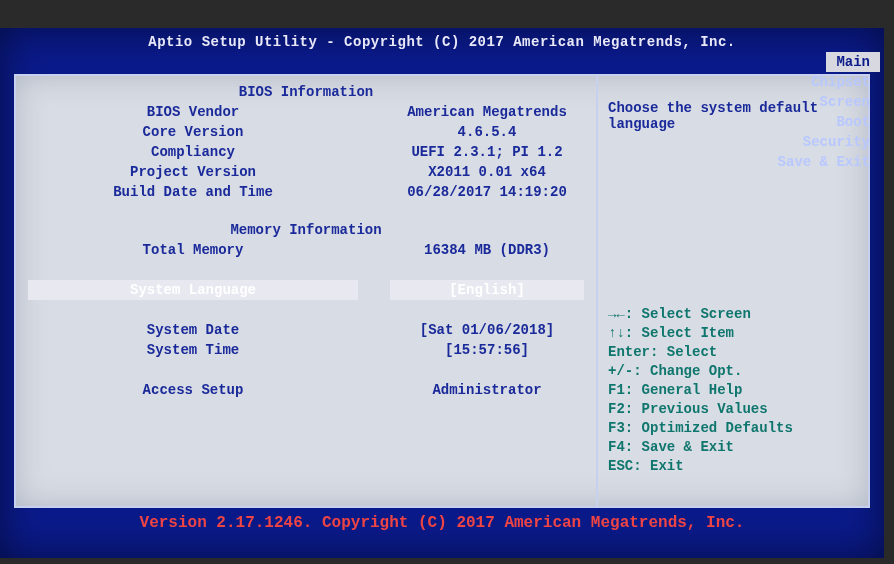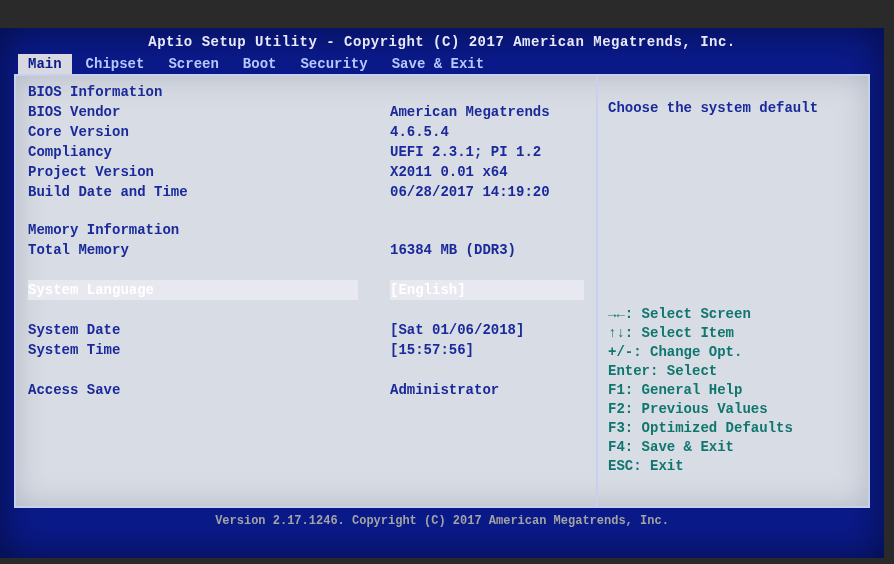--- a/index.html
+++ b/index.html
@@ -27,20 +27,21 @@
     text-align: center;
     padding: 6px 0 2px 0;
     letter-spacing: 0.5px;
   }
   .tabs {
     display: flex;
     align-items: flex-end;
     padding-left: 18px;
     height: 22px;
     color: #b8c8ff;
+    flex-direction: column;
   }
   .tab {
     padding: 2px 10px;
     margin-right: 4px;
     cursor: pointer;
   }
   .tab.active {
     background: #d8d8e0;
     color: #0a1a8a;
   }
@@ -51,20 +52,21 @@
     height: 430px;
     background: #d8dce4;
     box-shadow: inset 0 0 30px rgba(120,130,150,0.4);
   }
   .panel-left {
     flex: 1 1 auto;
     border-right: 2px solid #c8d0f0;
     padding: 8px 12px;
     color: #1a2a9a;
     position: relative;
+    text-align: center;
   }
   .panel-right {
     width: 250px;
     padding: 24px 10px;
     color: #1a2a9a;
     display: flex;
     flex-direction: column;
     gap: 30px;
   }
   .section-title { color: #1a2a9a; margin-bottom: 2px; }
@@ -81,24 +83,24 @@
   }
   .selected-row .label { color: #ffffff; }
   .help-text { flex: 0 0 auto; }
   .keyhelp {
     margin-top: auto;
     color: #0f766e;
     line-height: 19px;
     padding-bottom: 6px;
   }
   .footer {
-    color: #a3a3a3;
+    color: #ef4444;
     text-align: center;
     padding: 6px 0;
-    font-size: 12px;
+    font-size: 16px;
   }
   .blank { height: 20px; }
 </style>
 </head>
 <body>
 
 <div class="bezel">
 
   <div class="header-title">Aptio Setup Utility - Copyright (C) 2017 American Megatrends, Inc.</div>
 
@@ -159,35 +161,36 @@
         <div class="value">[Sat 01/06/2018]</div>
       </div>
       <div class="row">
         <div class="label">System Time</div>
         <div class="value">[15:57:56]</div>
       </div>
 
       <div class="blank"></div>
 
       <div class="row">
-        <div class="label">Access Save</div>
+        <div class="label">Access Setup</div>
         <div class="value">Administrator</div>
       </div>
     </div>
 
     <div class="panel-right">
       <div class="help-text">
         <div>Choose the system default</div>
+        <div>language</div>
       </div>
 
       <div class="keyhelp">
         <div>→←: Select Screen</div>
         <div>↑↓: Select Item</div>
+        <div>Enter: Select</div>
         <div>+/-: Change Opt.</div>
-        <div>Enter: Select</div>
         <div>F1: General Help</div>
         <div>F2: Previous Values</div>
         <div>F3: Optimized Defaults</div>
         <div>F4: Save &amp; Exit</div>
         <div>ESC: Exit</div>
       </div>
     </div>
 
   </div>
 

